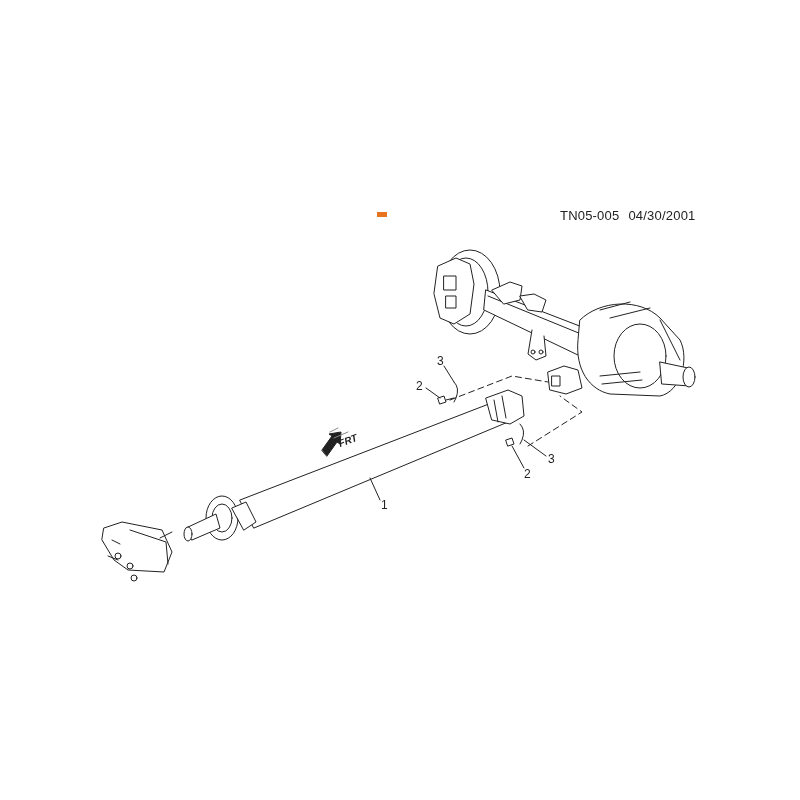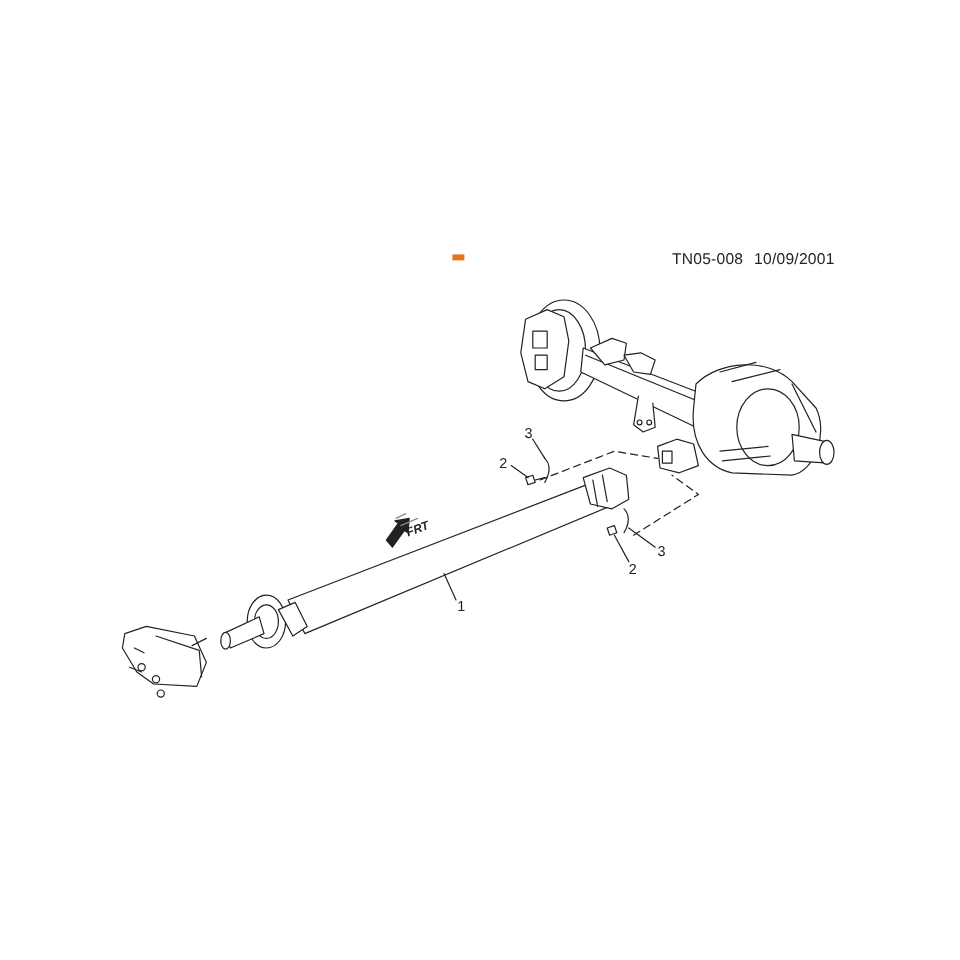--- a/index.html
+++ b/index.html
@@ -9,21 +9,21 @@
     .ref span + span { margin-left: 9px; }
     svg.diagram { position: absolute; left: 0; top: 0; }
     .callout { font-family: "Liberation Sans", sans-serif; font-size: 12px; fill: #222; }
     .frt-text { font-family: "Liberation Sans", sans-serif; font-size: 10px; font-style: italic; font-weight: bold; fill: #222; }
   </style>
 </head>
 <body>
 
 <div class="marker"></div>
 <div class="ref">
-  <span>TN05-008</span><span>10/09/2001</span>
+  <span>TN05-005</span><span>04/30/2001</span>
 </div>
 
 <svg class="diagram" width="800" height="800" viewBox="0 0 800 800">
   <g stroke="#222" stroke-width="1" fill="none" stroke-linejoin="round" stroke-linecap="round">
 
     <g>
 
       <ellipse cx="470" cy="292" rx="30" ry="42" fill="#fff"></ellipse>
       <ellipse cx="466" cy="292" rx="22" ry="34" fill="#fff"></ellipse>
 

